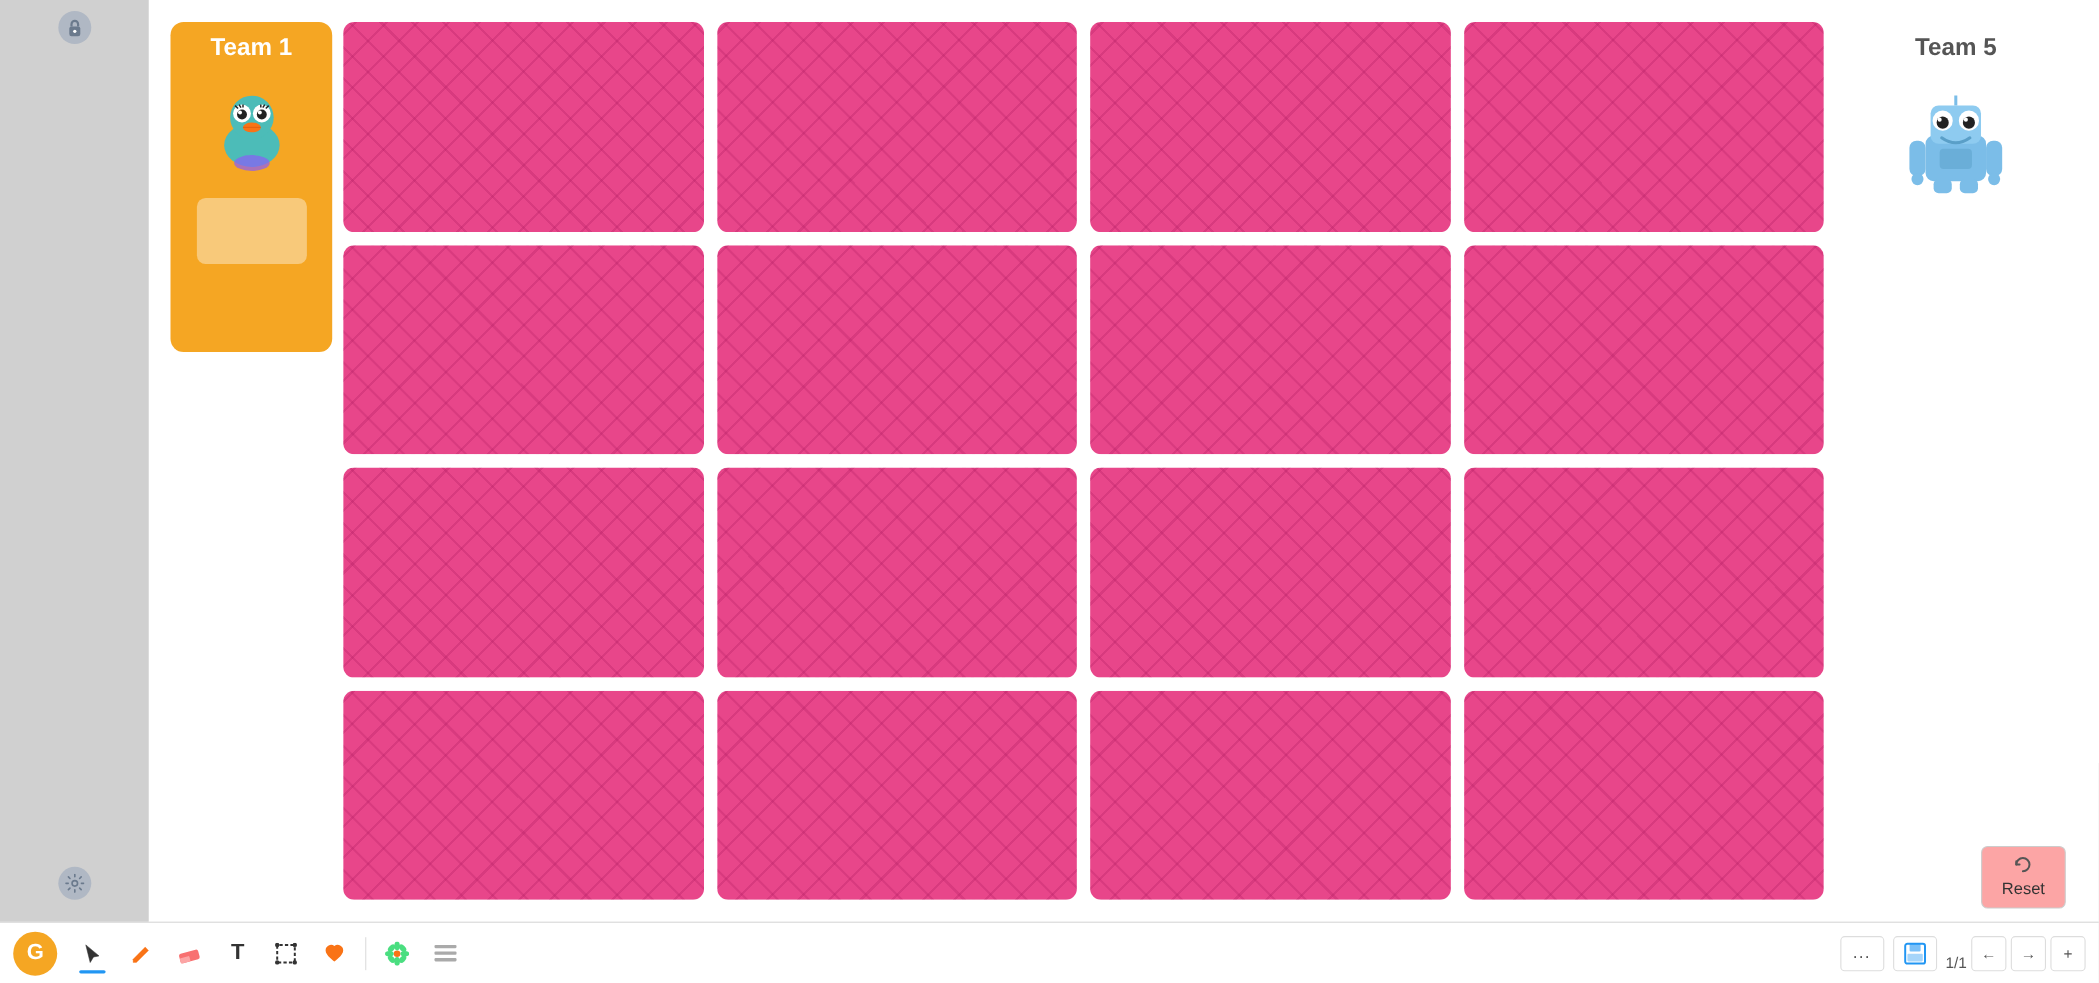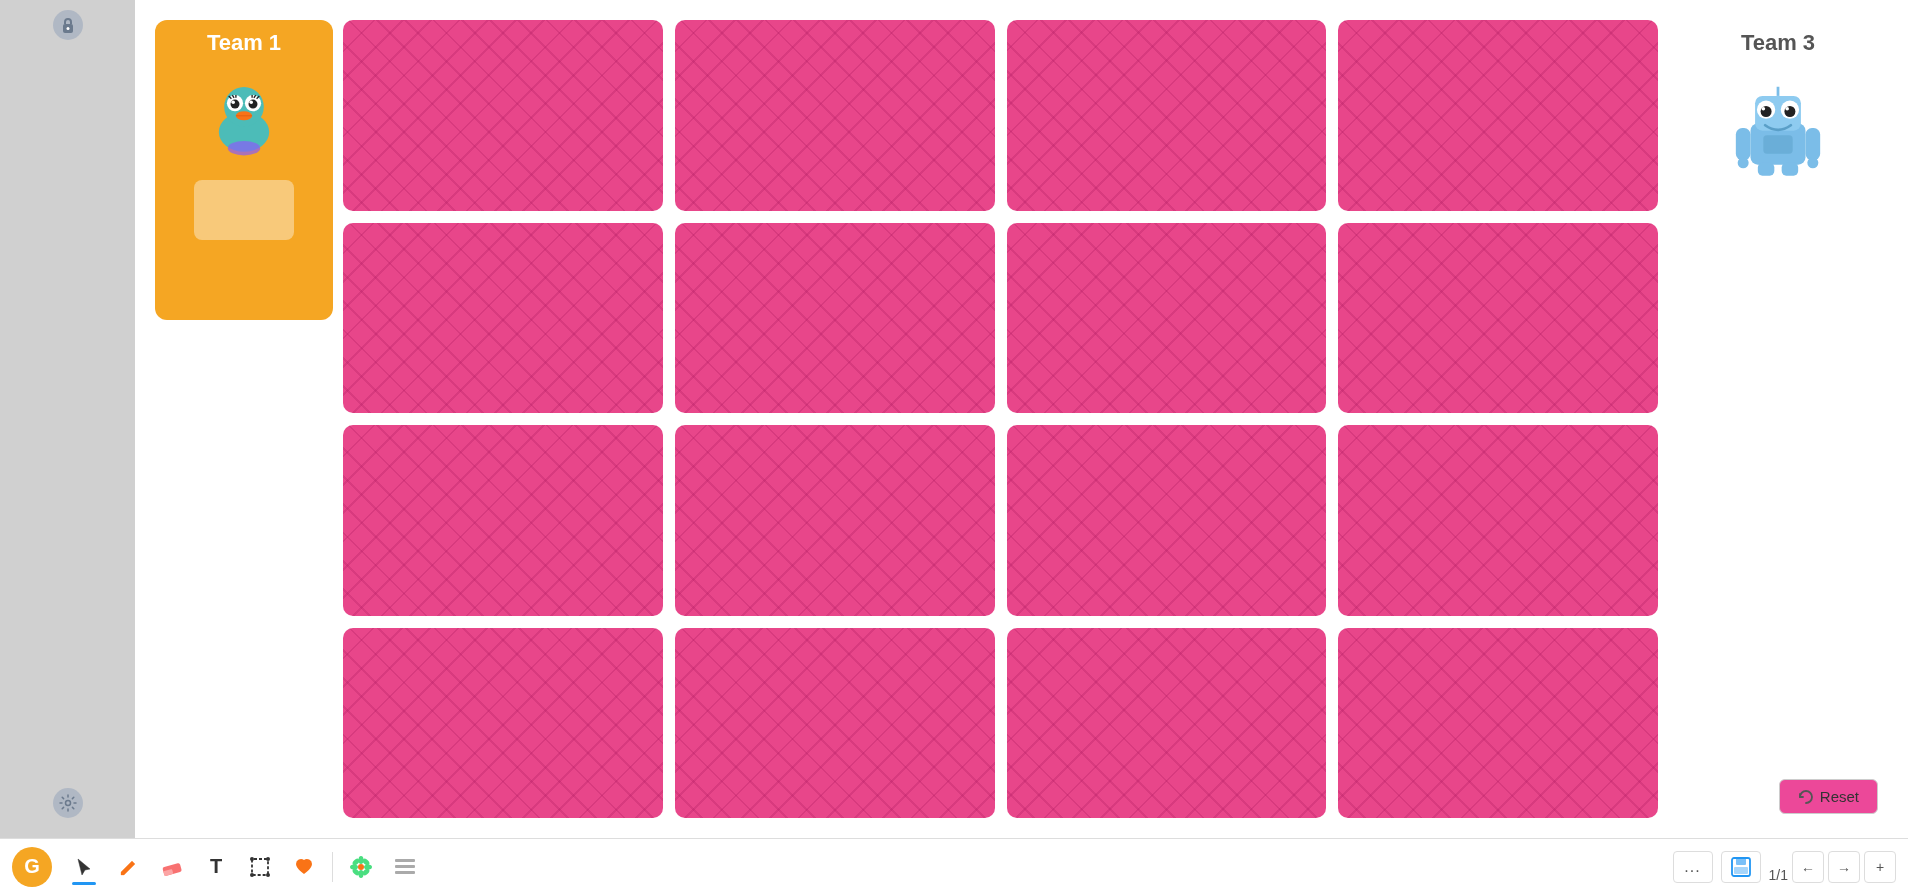--- a/index.html
+++ b/index.html
@@ -59,21 +59,21 @@
 
     .content-area {
       flex: 1;
       background: #ffffff;
       display: flex;
       flex-direction: row;
       padding: 20px;
     }
 
     .team1-panel {
-      width: 178px;
+      width: 147px;
       background: #f5a623;
       border-radius: 12px;
       display: flex;
       flex-direction: column;
       align-items: center;
       padding: 10px;
       height: 300px;
       flex-shrink: 0;
     }
 
@@ -156,32 +156,33 @@
     .team2-avatar {
       width: 120px;
       height: 120px;
       display: flex;
       align-items: center;
       justify-content: center;
     }
 
     .reset-button {
       position: absolute;
-      bottom: 24px;
+      bottom: 12px;
       right: 30px;
-      background: #ec4899;
+      background: #fca5a5;
       border: 1px solid #ccc;
       border-radius: 6px;
       padding: 8px 18px;
       font-size: 15px;
       cursor: pointer;
       display: flex;
       align-items: center;
       gap: 6px;
       color: #333;
+      flex-direction: column;
     }
 
     .bottom-toolbar {
       height: 56px;
       background: #fff;
       border-top: 1px solid #ddd;
       display: flex;
       align-items: center;
       padding: 0 12px;
       gap: 4px;
@@ -385,21 +386,21 @@
       <div class="card"></div>
 
       <div class="card"></div>
       <div class="card"></div>
       <div class="card"></div>
       <div class="card"></div>
     </div>
 
     <div class="right-panel">
       <div class="team2-panel">
-        <div class="team2-title">Team 3</div>
+        <div class="team2-title">Team 5</div>
         <div class="team2-avatar">
 
           <svg class="robot-svg" viewBox="0 0 120 120" xmlns="http://www.w3.org/2000/svg">
 
             <rect x="30" y="55" width="60" height="45" rx="8" fill="#7bbde8"></rect>
 
             <rect x="35" y="25" width="50" height="38" rx="8" fill="#8ecbf0"></rect>
 
             <line x1="60" y1="25" x2="60" y2="15" stroke="#7bbde8" stroke-width="3"></line>
 

